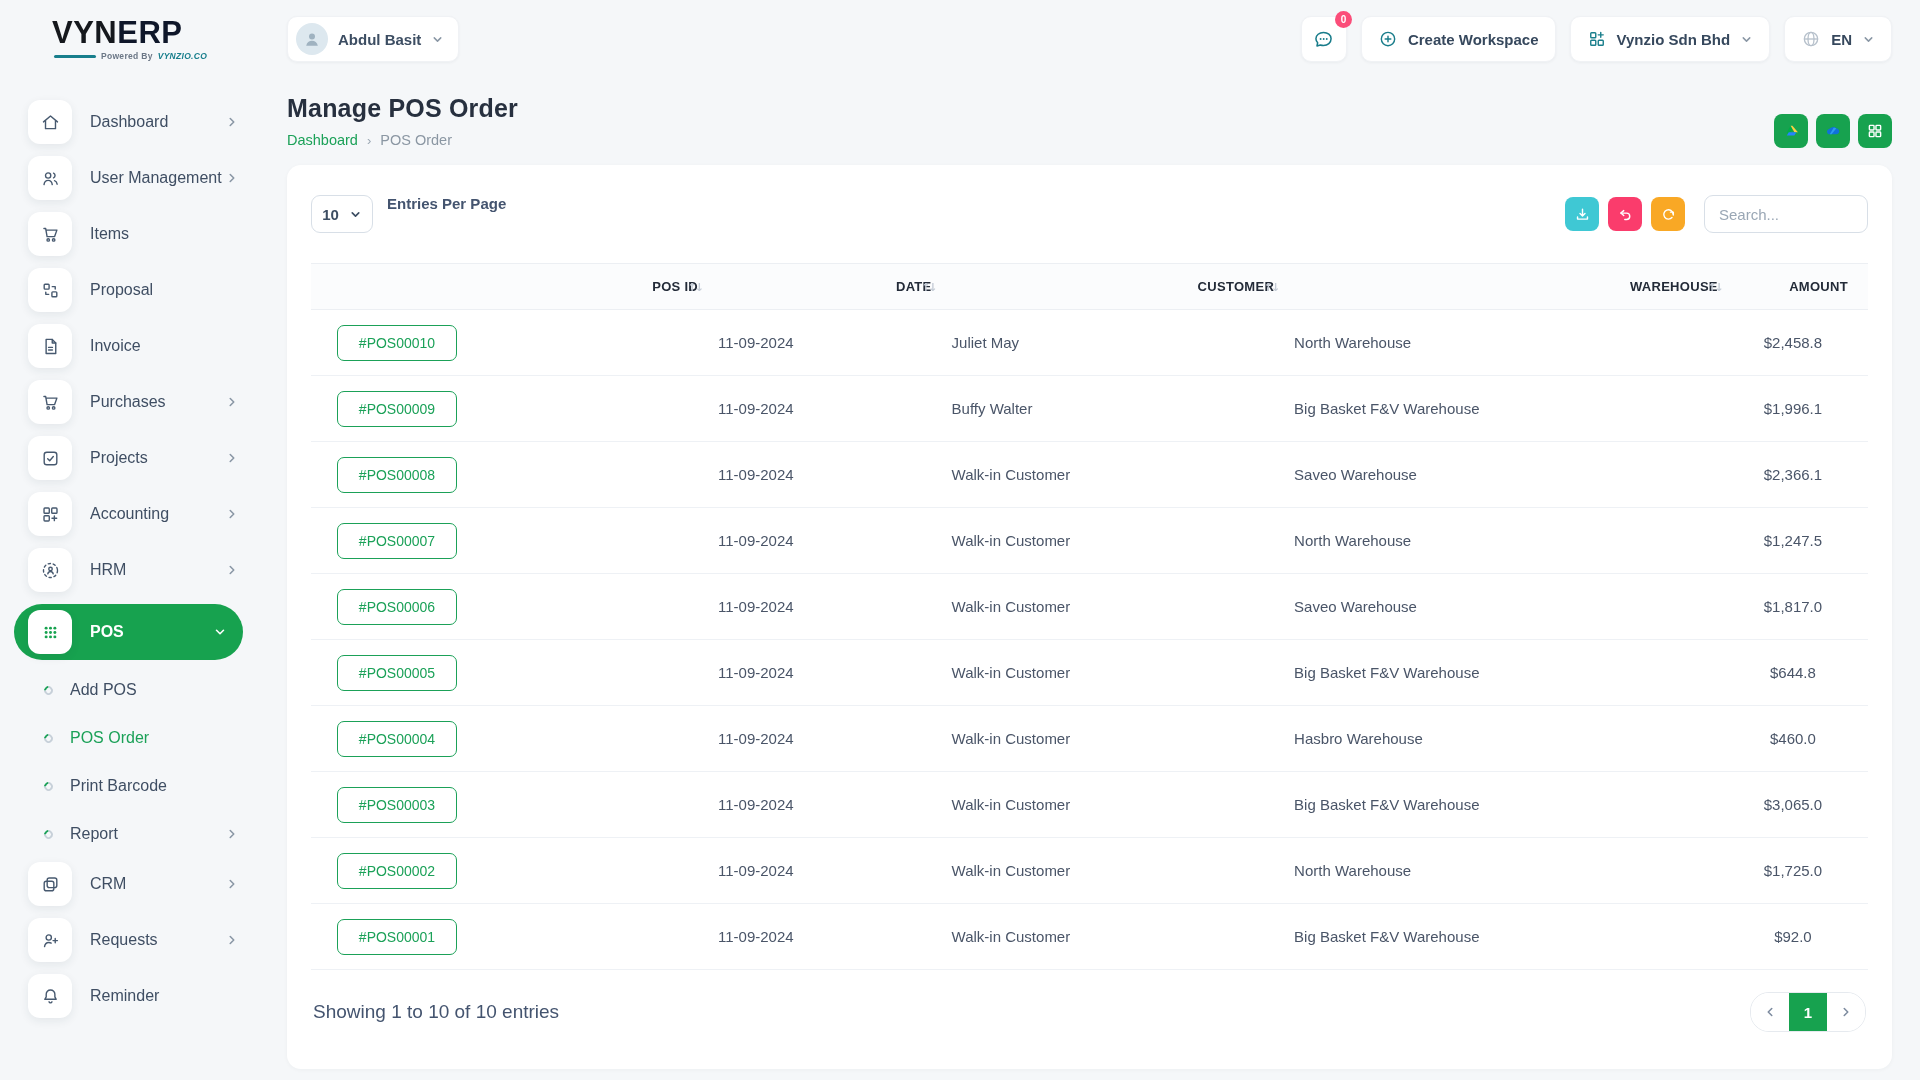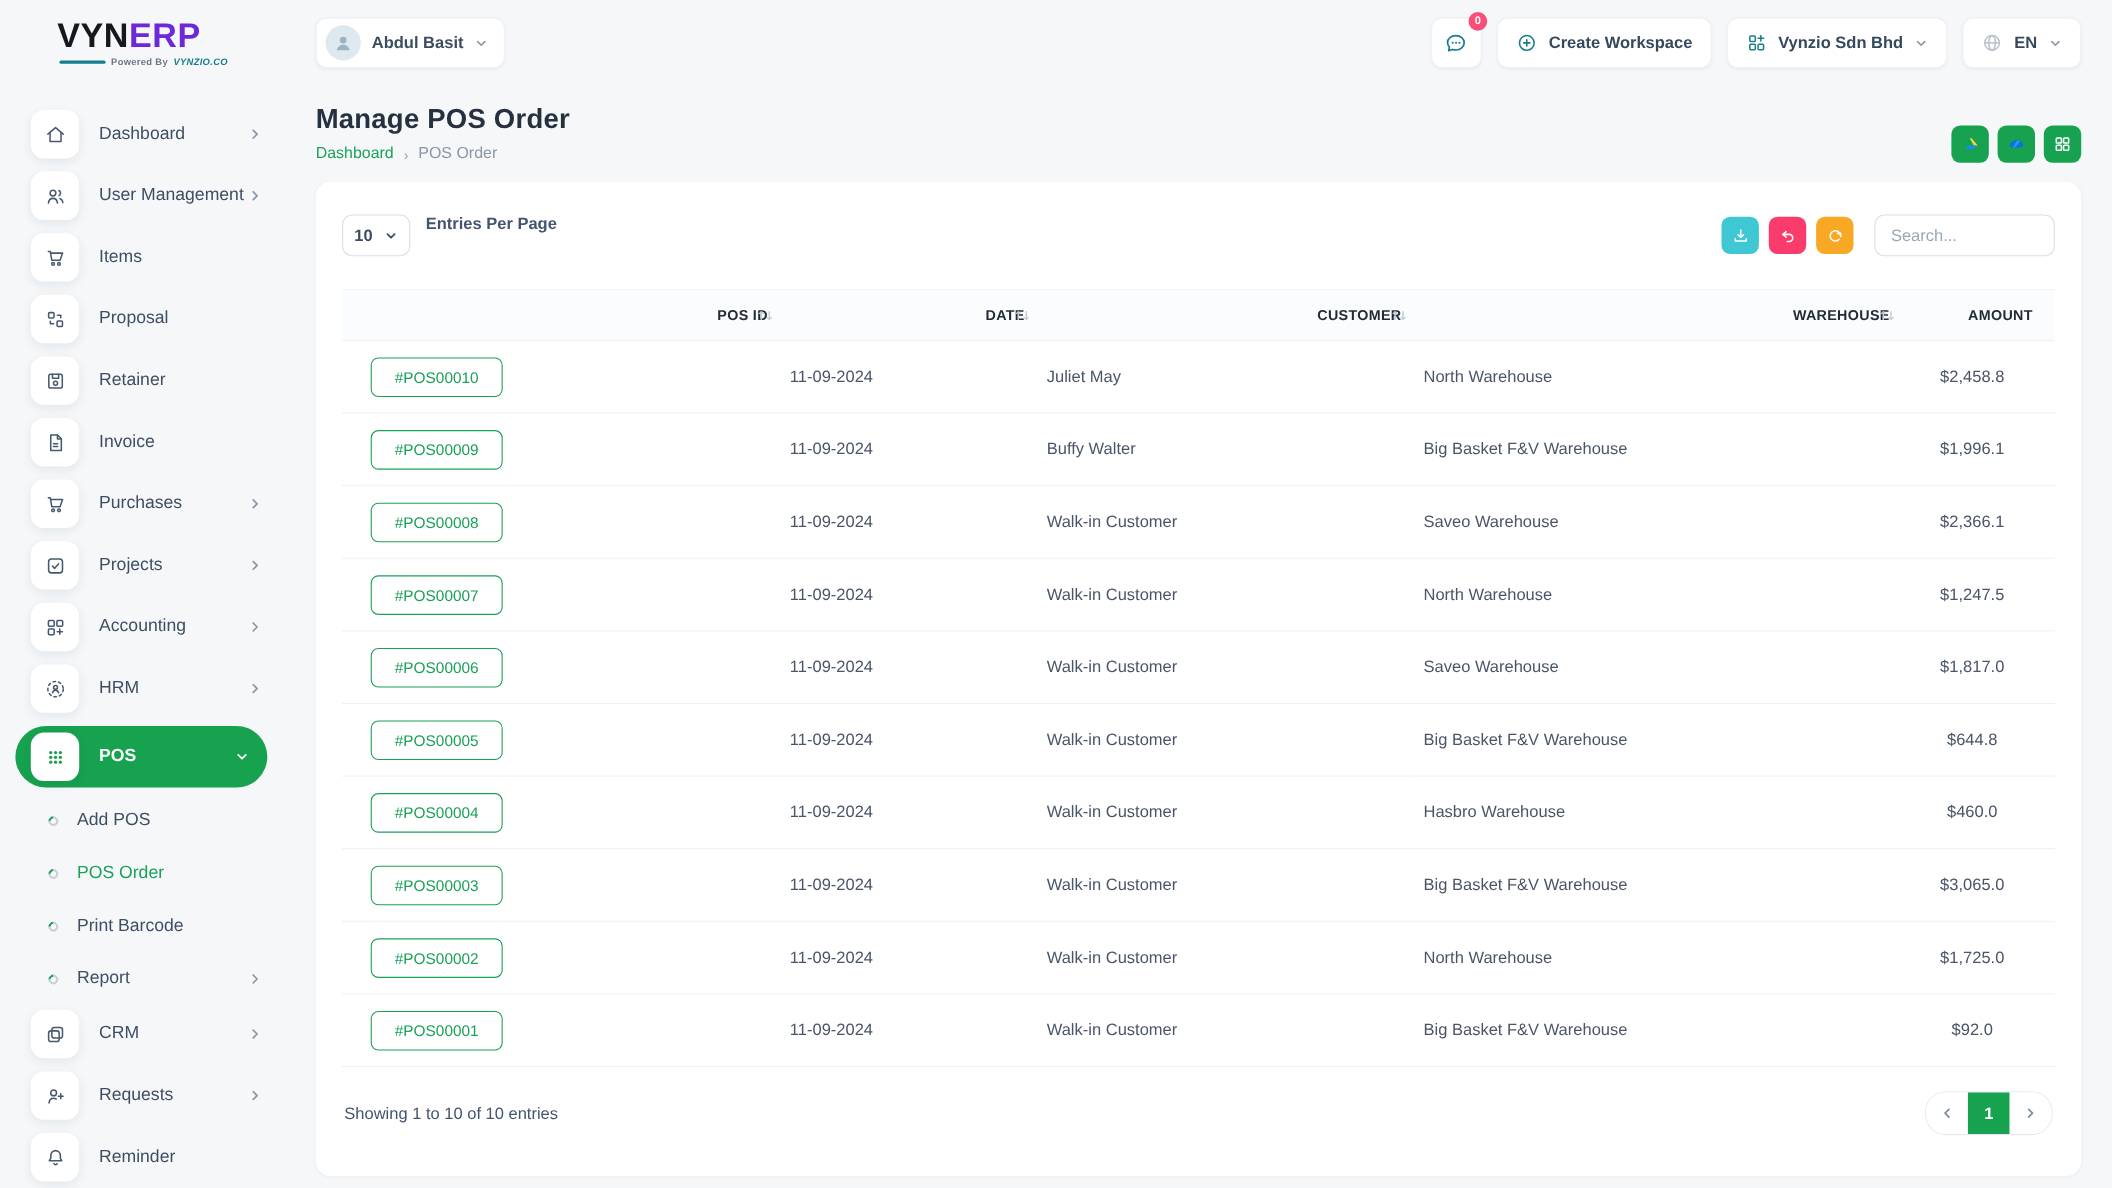--- a/index.html
+++ b/index.html
@@ -6,21 +6,21 @@
   html,body { width:1920px; height:1080px; overflow:hidden; }
   body {
     font-family: "Liberation Sans", "DejaVu Sans", sans-serif;
     background:#f5f7f9; color:#3f4e63;
     display:grid; grid-template-columns:257px 1fr; grid-template-rows:78px 1fr;
   }
   
   .logo-cell { display:flex; flex-direction:column; justify-content:center; padding-left:52px; }
   .logo-text { font-size:31px; font-weight:800; letter-spacing:.5px; line-height:1; }
   .logo-text .vyn { color:#15181d; }
-  .logo-text .erp { color:#6d28d9;margin-top:12px; }
+  .logo-text .erp { color:#0f172a;margin-top:12px; }
   .tagline { display:flex; align-items:center; gap:5px; margin-top:3px; margin-left:2px; }
   .tagline-bar { width:42px; height:3px; background:#177e8c; border-radius:2px; }
   .tagline-txt { font-size:8.5px; font-weight:700; color:#6b7786; letter-spacing:.3px; }
   .tagline-brand { font-size:8.5px; font-weight:700; font-style:italic; color:#177e8c; letter-spacing:.3px; }
   .topbar { display:flex; align-items:center; justify-content:space-between; padding:0 28px 0 30px; }
   .pill { background:#fff; border-radius:10px; box-shadow:0 1px 3px rgba(25,39,57,.05); border:1px solid #f0f2f5;
           display:flex; align-items:center; gap:10px; height:46px; padding:0 16px; cursor:pointer; }
   .user-chip { gap:10px; padding:0 14px 0 8px; }
   .avatar { width:32px; height:32px; border-radius:50%; background:#dde8ef; display:flex; align-items:center; justify-content:center; }
   .chip-name { font-size:15px; font-weight:600; color:#3c4d62; }
@@ -78,21 +78,21 @@
   thead th:first-child { padding-left:26px; }
   thead th.amt { text-align:right; padding-right:20px; }
   .sort { position:absolute; right:6px; top:50%; transform:translateY(-50%); font-size:11px; color:#c5ccd6; letter-spacing:-2px; font-family:"DejaVu Sans", sans-serif; }
   tbody td { border-bottom:1px solid #eef1f5; height:66px; padding:0 10px; font-size:15px; color:#4a5568; }
   tbody td:first-child { padding-left:26px; }
   td.amt { text-align:center; padding-right:20px; }
   .pos-pill { border:1px solid #1ba158; color:#1ba158; background:#fff; border-radius:7px; width:120px; height:36px;
               font-size:14px; font-family:inherit; cursor:pointer; }
   
   .table-footer { display:flex; align-items:center; justify-content:space-between; padding:22px 2px 20px 2px; }
-  .showing { font-size:15px; color:#44546f; }
+  .showing { font-size:19px; color:#44546f; }
   .pager { display:flex; align-items:stretch; background:#fff; border:1px solid #e6eaef; border-radius:19px; overflow:hidden; height:40px; }
   .pager-btn { width:38px; display:flex; align-items:center; justify-content:center; background:#fff; border:none; cursor:pointer; color:#7e8ca0; }
   .pager-cur { width:38px; display:flex; align-items:center; justify-content:center; background:#17a24f; color:#fff;
                font-size:15px; font-weight:600; border:none; cursor:pointer; }
   svg { display:block; }
 </style>
 </head>
 <body>
 
 <div class="logo-cell">
@@ -208,30 +208,20 @@
     <span class="nav-ic">
         <svg width="21" height="21" viewBox="0 0 24 24" fill="none" stroke="currentColor" stroke-width="1.6" stroke-linecap="round" stroke-linejoin="round">
           <rect x="4.8" y="4.8" width="5.6" height="5.6" rx="1"></rect>
           <rect x="13.6" y="13.6" width="5.6" height="5.6" rx="1"></rect>
           <path d="M14 7.6h3.4v2.6M10 16.4H6.6v-2.6"></path>
         </svg>
       </span>
     <span class="nav-label">Proposal</span>
   </div>
 
-  <div class="nav-item">
-    <span class="nav-ic">
-        <svg width="21" height="21" viewBox="0 0 24 24" fill="none" stroke="currentColor" stroke-width="1.6" stroke-linecap="round" stroke-linejoin="round">
-          <rect x="5" y="4.8" width="14" height="14.4" rx="2"></rect>
-          <path d="M8.8 4.8v4.2h6.4V4.8"></path>
-          <circle cx="12" cy="14.3" r="2.1"></circle>
-        </svg>
-      </span>
-    <span class="nav-label">Retainer</span>
-  </div>
 
   <div class="nav-item">
     <span class="nav-ic">
         <svg width="21" height="21" viewBox="0 0 24 24" fill="none" stroke="currentColor" stroke-width="1.6" stroke-linecap="round" stroke-linejoin="round">
           <path d="M7 3.9h7l4 4V20H7z"></path>
           <path d="M14 4v4h4"></path>
           <path d="M9.8 13h4.4M9.8 16h4.4"></path>
         </svg>
       </span>
     <span class="nav-label">Invoice</span>

